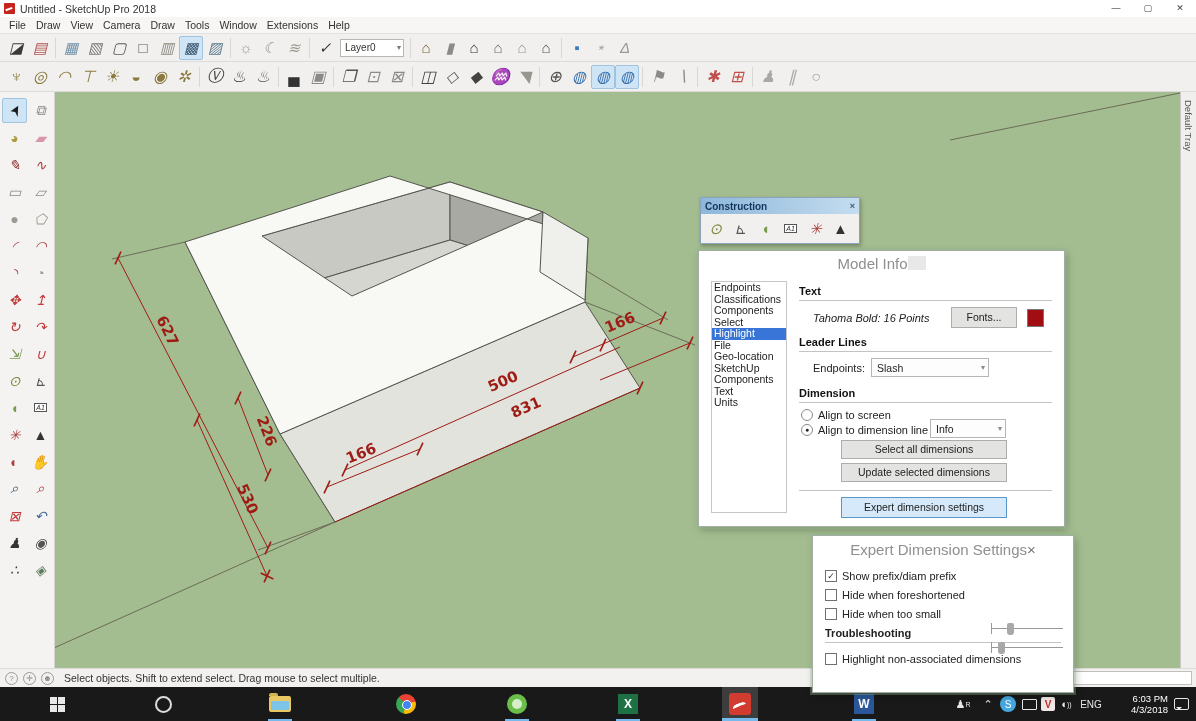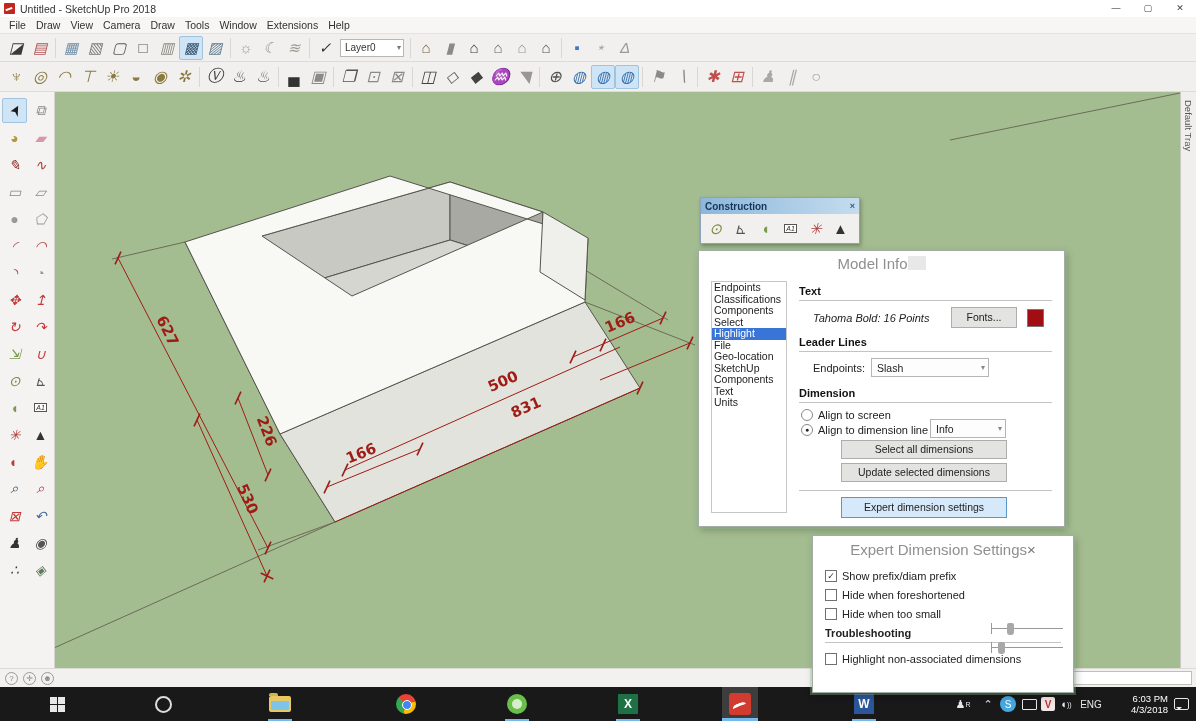--- a/index.html
+++ b/index.html
@@ -637,20 +637,21 @@
     <span class="stico">
           <i style="font-style:normal;">?</i>
         </span>
         <span class="stico">
           <i style="font-style:normal;">✛</i>
         </span>
         <span class="stico">
           <i style="font-style:normal;">☻</i>
         </span>
       </span>
+    <span class="stmsg">Select objects. Shift to extend select. Drag mouse to select multiple.</span>
     <span class="meas">Measurements</span>
     <span class="measbox"></span>
   </div>
 
   <div class="taskbar">
     <span class="tkico" style="left:40px;">
         <span class="winlogo">
           <i></i>
           <i></i>
           <i></i>

